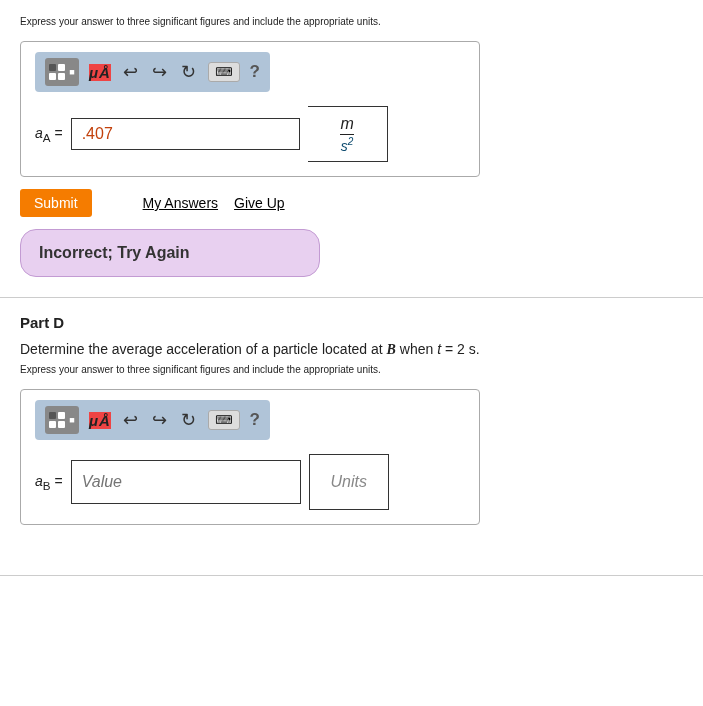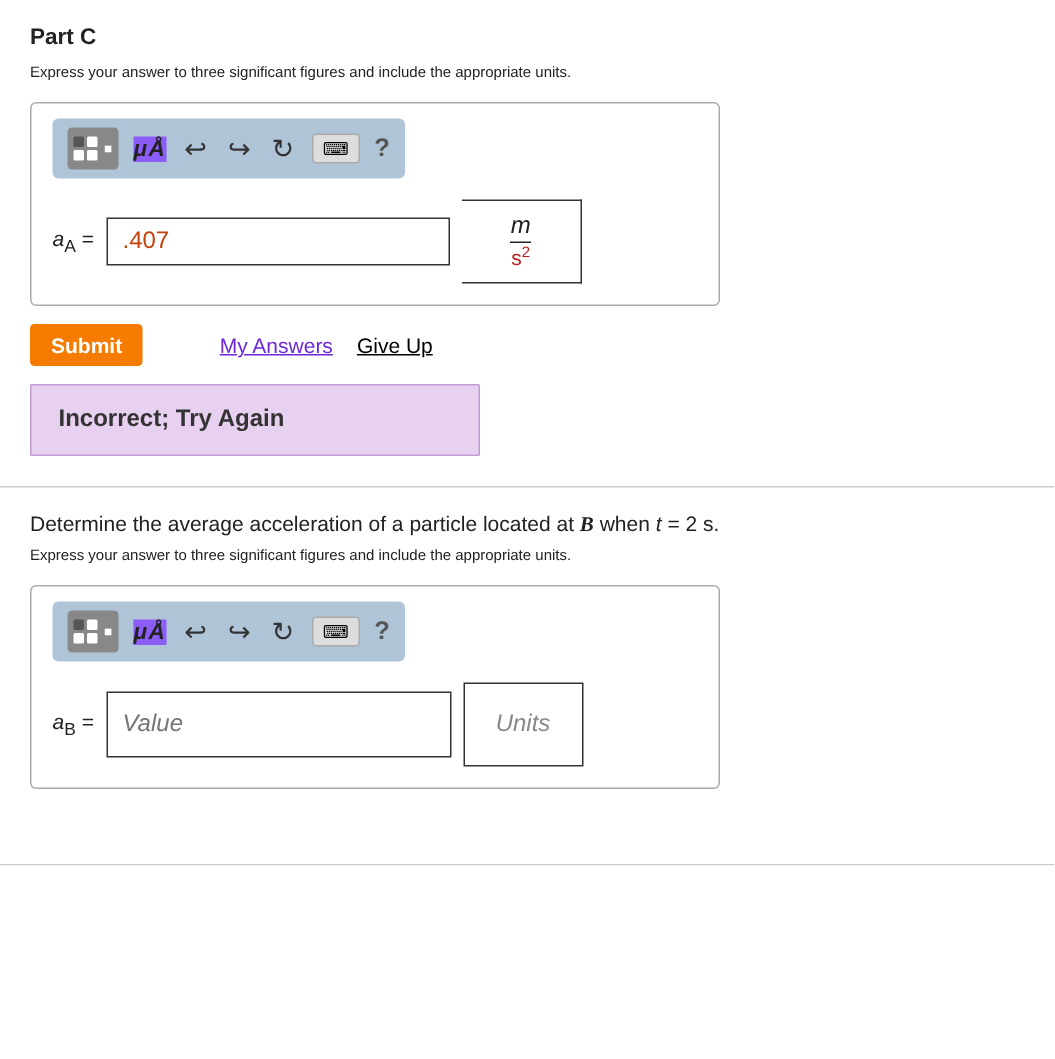--- a/index.html
+++ b/index.html
@@ -80,21 +80,21 @@
       height: 7px;
       background: white;
       border-radius: 1px;
     }
 
     .toolbar-icon-block .grid-cell.dark {
       background: #555;
     }
 
     .mu-label {
-      background: #8b5cf6;
+      background: #ef4444;
       font-size: 15px;
       color: #222;
       font-style: italic;
       font-weight: bold;
       letter-spacing: 1px;
     }
 
     .toolbar-btn {
       background: none;
       border: none;
@@ -168,21 +168,22 @@
       font-size: 16px;
       font-style: italic;
       color: #222;
       border-bottom: 1px solid #222;
       padding-bottom: 1px;
       line-height: 1.2;
     }
 
     .units-den {
       font-size: 14px;
-      color: #b91c1c;
+      font-style: italic;
+      color: #0c4a6e;
       line-height: 1.2;
     }
 
     .units-placeholder {
       font-size: 16px;
       color: #888;
       font-style: italic;
       text-align: center;
     }
 
@@ -193,43 +194,43 @@
       margin-top: 12px;
     }
 
     .submit-btn {
       background: #f57c00;
       color: white;
       border: none;
       border-radius: 3px;
       padding: 6px 14px;
       font-size: 14px;
-      font-weight: bold;
+      font-weight: normal;
       cursor: pointer;
     }
 
     .my-answers-link {
-      color: #6d28d9;
+      color: #000000;
       text-decoration: underline;
       cursor: pointer;
       font-size: 14px;
       padding-left: 35px;
     }
 
     .give-up-link {
       color: #000000;
       text-decoration: underline;
       cursor: pointer;
       font-size: 14px;
     }
 
     .incorrect-banner {
       background: #e8d0f0;
       border: 1px solid #c39bd3;
-      border-radius: 1px;
+      border-radius: 16px;
       padding: 14px 18px;
       margin-top: 12px;
       display: inline-block;
       min-width: 300px;
     }
 
     .incorrect-banner span {
       font-size: 16px;
       font-weight: bold;
       color: #333;
@@ -239,21 +240,20 @@
 
     .value-input-placeholder {
       font-style: italic;
       color: #aaa;
     }
   </style>
 </head>
 <body>
 
 <div class="section">
-  <div class="part-label">Part C</div>
   <div class="bold-instruction">Express your answer to three significant figures and include the appropriate units.</div>
 
   <div class="answer-box">
     
     <div class="toolbar">
       <div class="toolbar-icon-block">
         <div class="icon-grid">
           <div class="grid-cell dark"></div>
           <div class="grid-cell"></div>
           <div class="grid-cell"></div>
@@ -291,20 +291,21 @@
     <a class="give-up-link">Give Up</a>
   </div>
 
   
   <div class="incorrect-banner">
     <span>Incorrect; Try Again</span>
   </div>
 </div>
 
 <div class="section">
+  <div class="part-label">Part D</div>
   <div class="question-text">
     <span>Determine the average acceleration of a particle located at </span><span style="font-style:italic;font-weight:bold;font-family:Georgia,serif;">B</span><span> when <span style="font-style:italic;">t</span> = 2 s.</span>
   </div>
   <div class="bold-instruction">Express your answer to three significant figures and include the appropriate units.</div>
 
   <div class="answer-box">
     
     <div class="toolbar">
       <div class="toolbar-icon-block">
         <div class="icon-grid">

